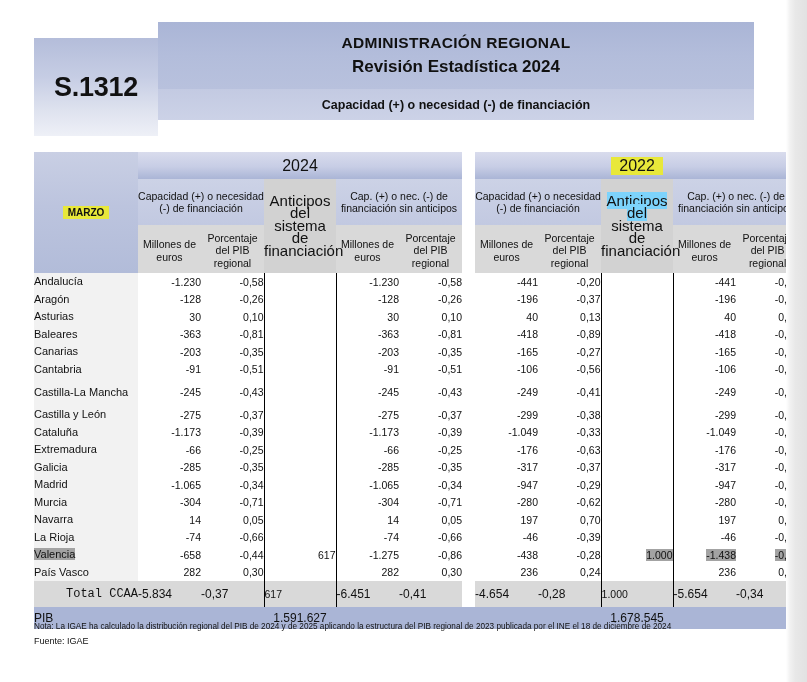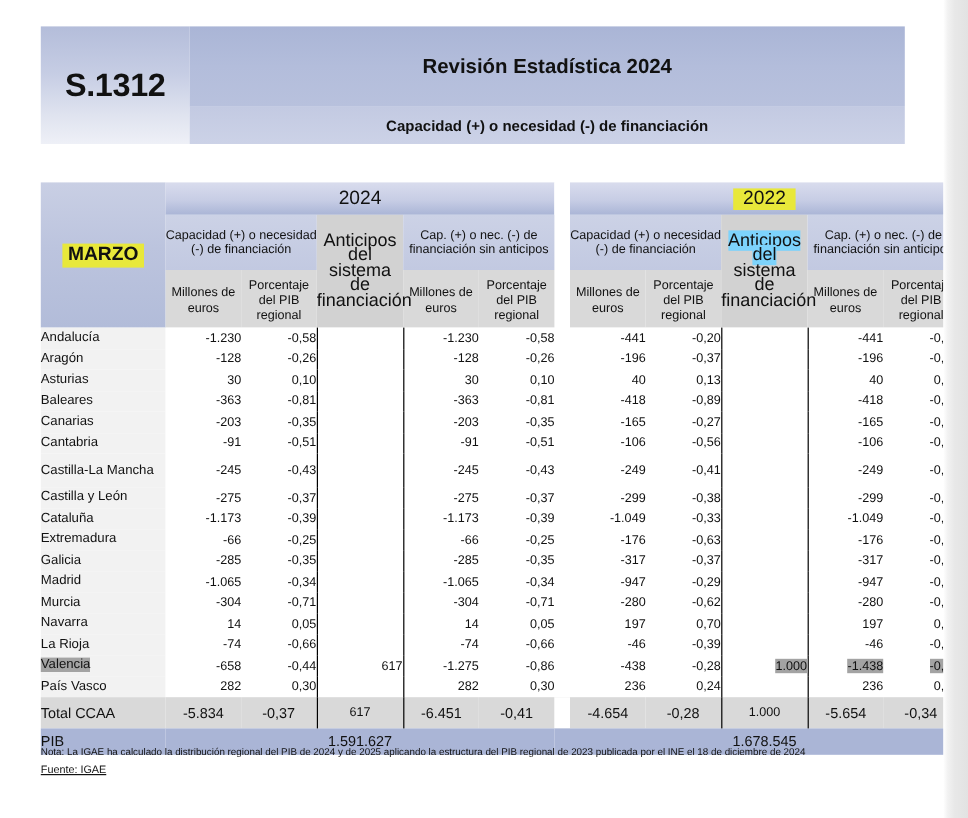--- a/index.html
+++ b/index.html
@@ -29,21 +29,21 @@
   }
 
   
   .banner {
     position: absolute;
     left: 34px; top: 22px;
     width: 720px; height: 98px;
   }
   .banner-left {
     position: absolute;
-    left: 0; top: 0;
+    left: 0; top: 16px;
     width: 124px; height: 98px;
     background: linear-gradient(to bottom, #b4bdda 0%, #c6cde4 40%, #dfe3ef 75%, #eef0f7 100%);
     display: flex;
     align-items: center;
     justify-content: center;
   }
   .banner-code {
     font-size: 27px;
     font-weight: bold;
     color: #111111;
@@ -144,21 +144,21 @@
     height: 48px;
     padding: 0 3px;
     vertical-align: top;
   }
   .hdr-unit span { display:block; padding-top:3px; }
 
   .marzo-box {
     display: inline-block;
     background: #e8e83a;
     padding: 1px 5px;
-    font-size: 16px;
+    font-size: 10px;
     font-weight: bold;
     color: #111;
   }
   .year-hl {
     display: inline-block;
     background: #e8e83a;
     padding: 0 8px;
   }
   .hl {
     background: #a3a3a3;
@@ -189,25 +189,26 @@
   tr.datarow-tall { height: 28px; }
 
   
   .tot {
     background: #d9d9d9;
     font-weight: bold;
     font-size: 12px;
     height: 26px;
   }
   .tot-name {
+    text-align: right;
+    padding-left: 8px;
+    font-family: Liberation Mono, monospace;
+  }
+  .tot-num {
     text-align: left;
-    padding-left: 8px;
-  }
-  .tot-num {
-    text-align: center;
     padding-right: 10px;
   }
   .tot-small { font-size: 10.5px; }
   .tot-gap { background:#ffffff; }
 
   
   .pib {
     background: #aab5d6;
     font-weight: bold;
     font-size: 12px;
@@ -218,32 +219,33 @@
 
   
   .notes {
     position: absolute;
     left: 34px;
     width: 740px;
     font-size: 8.2px;
     color: #111;
   }
   .note1 { top: 622px; }
-  .note2 { top: 636px; font-size: 9px; text-decoration: underline; }
+  .note2 { top: 636px; font-size: 9px; }
 </style>
 </head>
 <body>
 
 <div class="page">
 
   <div class="banner">
     <div class="banner-left">
       <div class="banner-code">S.1312</div>
     </div>
     <div class="banner-main">
+      <div class="banner-t1">ADMINISTRACIÓN REGIONAL</div>
       <div class="banner-t2">Revisión Estadística 2024</div>
     </div>
     <div class="banner-sub">
       <div class="banner-sub-t">Capacidad (+) o necesidad (-) de financiación</div>
     </div>
   </div>
 
   <table class="tbl">
     <colgroup>
       <col style="width:104px">

